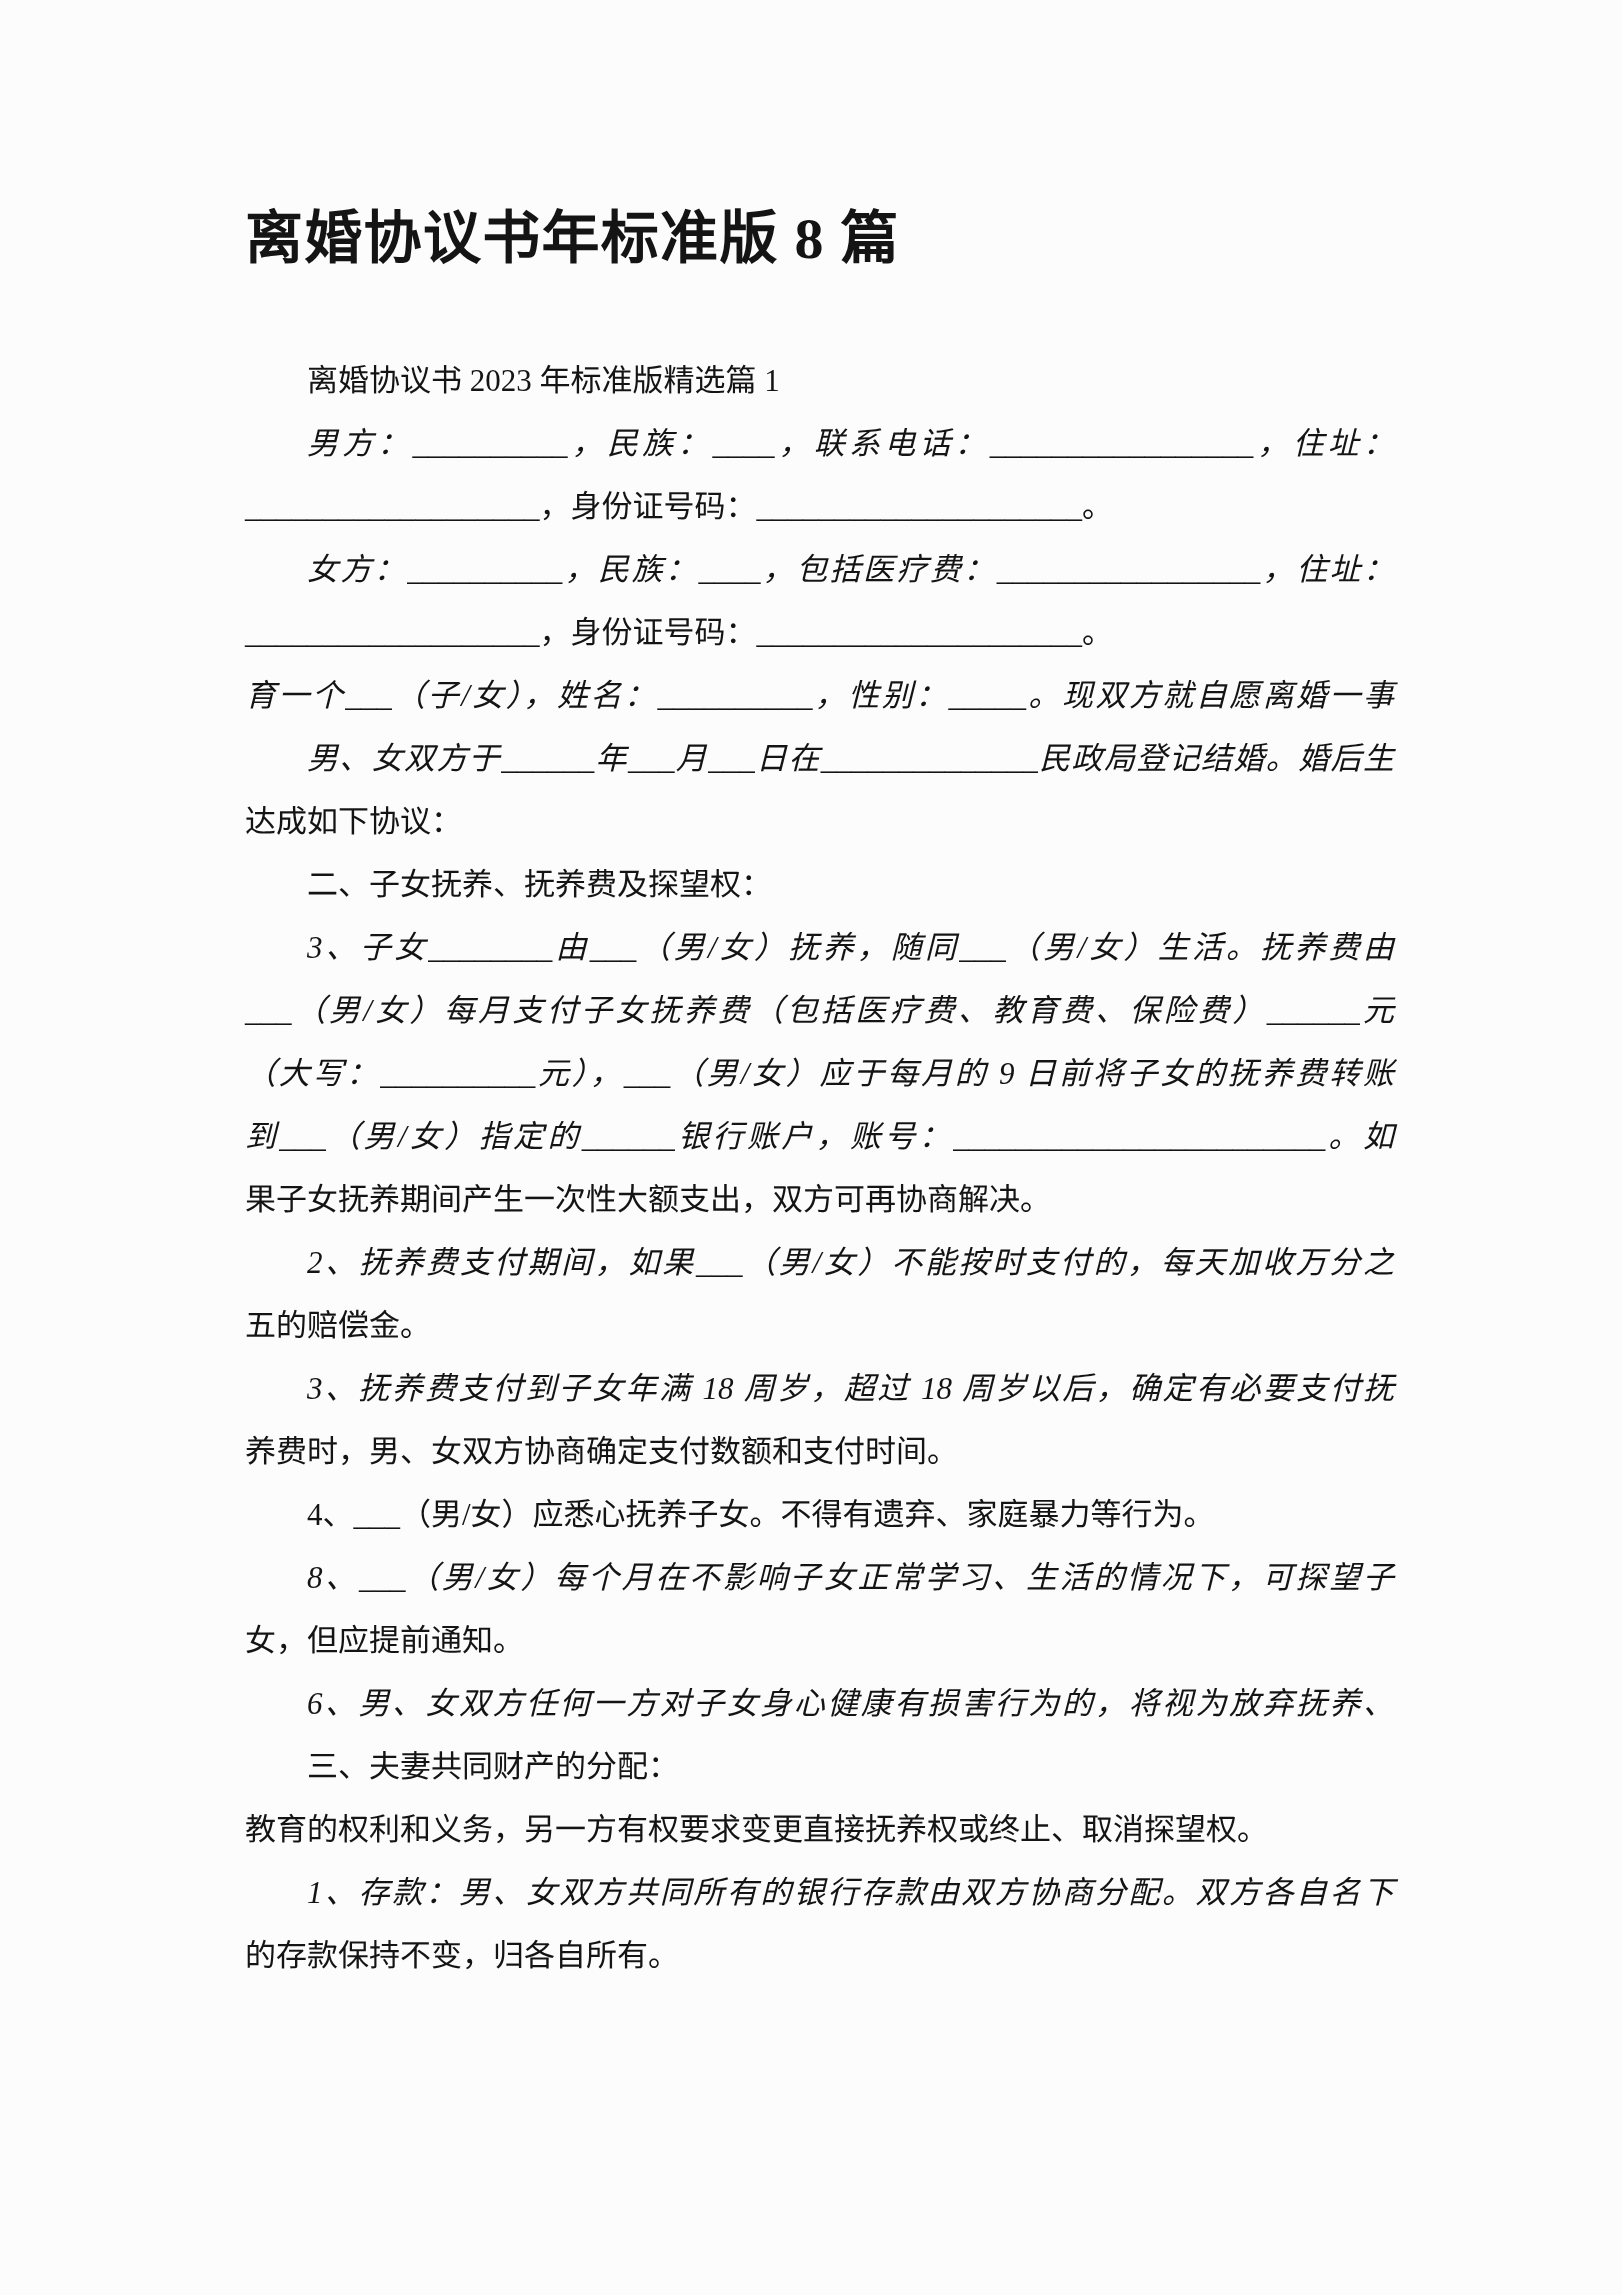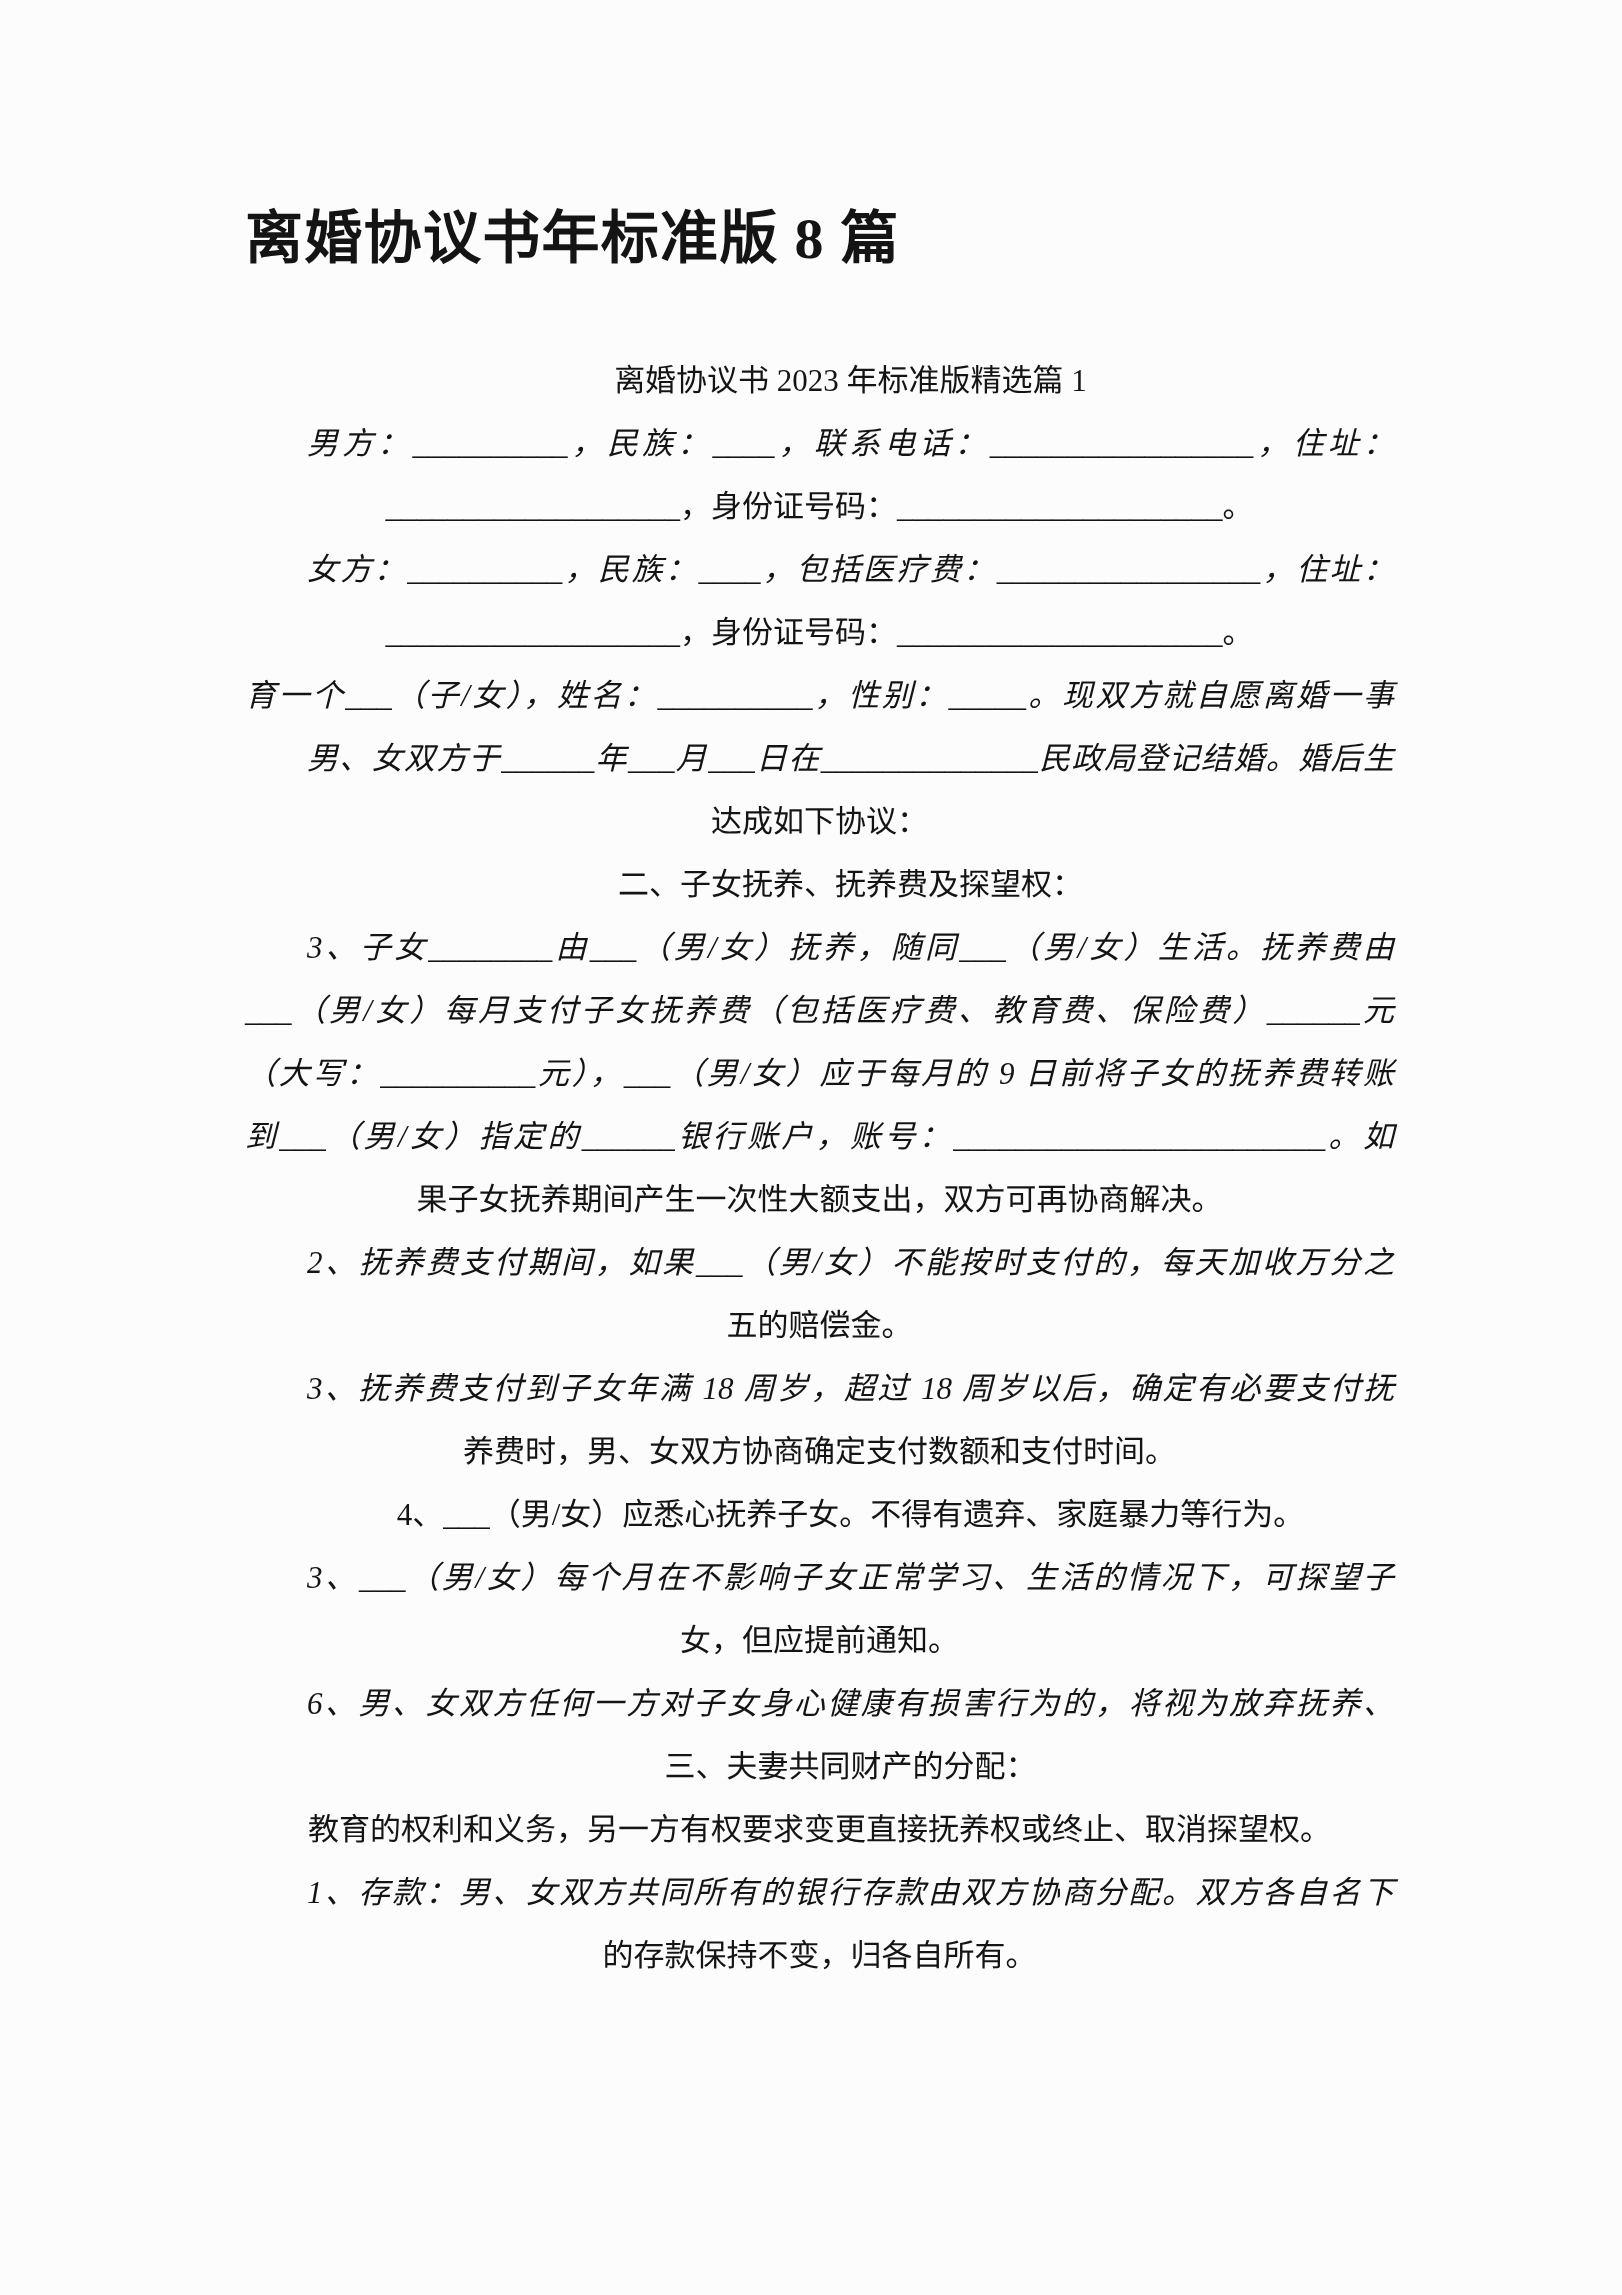--- a/index.html
+++ b/index.html
@@ -28,21 +28,21 @@
     letter-spacing: 1.3px;
     white-space: nowrap;
   }
   .doc-body {
     margin-top: 76px;
     font-size: 31px;
     line-height: 63px;
   }
   .line {
     min-height: 63px;
-    text-align: center;
+    text-align: left;
     white-space: nowrap;
   }
   .line.indent {
     text-indent: 62px;
   }
   .line.full {
     white-space: normal;
     text-align: justify;
     text-align-last: justify;
     font-style: italic;
@@ -66,21 +66,21 @@
       <div class="line indent full">3、子女________由___（男/女）抚养，随同___（男/女）生活。抚养费由</div>
       <div class="line full">___（男/女）每月支付子女抚养费（包括医疗费、教育费、保险费）______元</div>
       <div class="line full">（大写：__________元），___（男/女）应于每月的 9 日前将子女的抚养费转账</div>
       <div class="line full">到___（男/女）指定的______银行账户，账号：________________________。如</div>
       <div class="line">果子女抚养期间产生一次性大额支出，双方可再协商解决。</div>
       <div class="line indent full">2、抚养费支付期间，如果___（男/女）不能按时支付的，每天加收万分之</div>
       <div class="line">五的赔偿金。</div>
       <div class="line indent full">3、抚养费支付到子女年满 18 周岁，超过 18 周岁以后，确定有必要支付抚</div>
       <div class="line">养费时，男、女双方协商确定支付数额和支付时间。</div>
       <div class="line indent">4、___（男/女）应悉心抚养子女。不得有遗弃、家庭暴力等行为。</div>
-      <div class="line indent full">3、___（男/女）每个月在不影响子女正常学习、生活的情况下，可探望子</div>
+      <div class="line indent full">8、___（男/女）每个月在不影响子女正常学习、生活的情况下，可探望子</div>
       <div class="line">女，但应提前通知。</div>
       <div class="line indent full">6、男、女双方任何一方对子女身心健康有损害行为的，将视为放弃抚养、</div>
       <div class="line indent">三、夫妻共同财产的分配：</div>
       <div class="line">教育的权利和义务，另一方有权要求变更直接抚养权或终止、取消探望权。</div>
       <div class="line indent full">1、存款：男、女双方共同所有的银行存款由双方协商分配。双方各自名下</div>
       <div class="line">的存款保持不变，归各自所有。</div>
     </div>
 </div>
 
 

